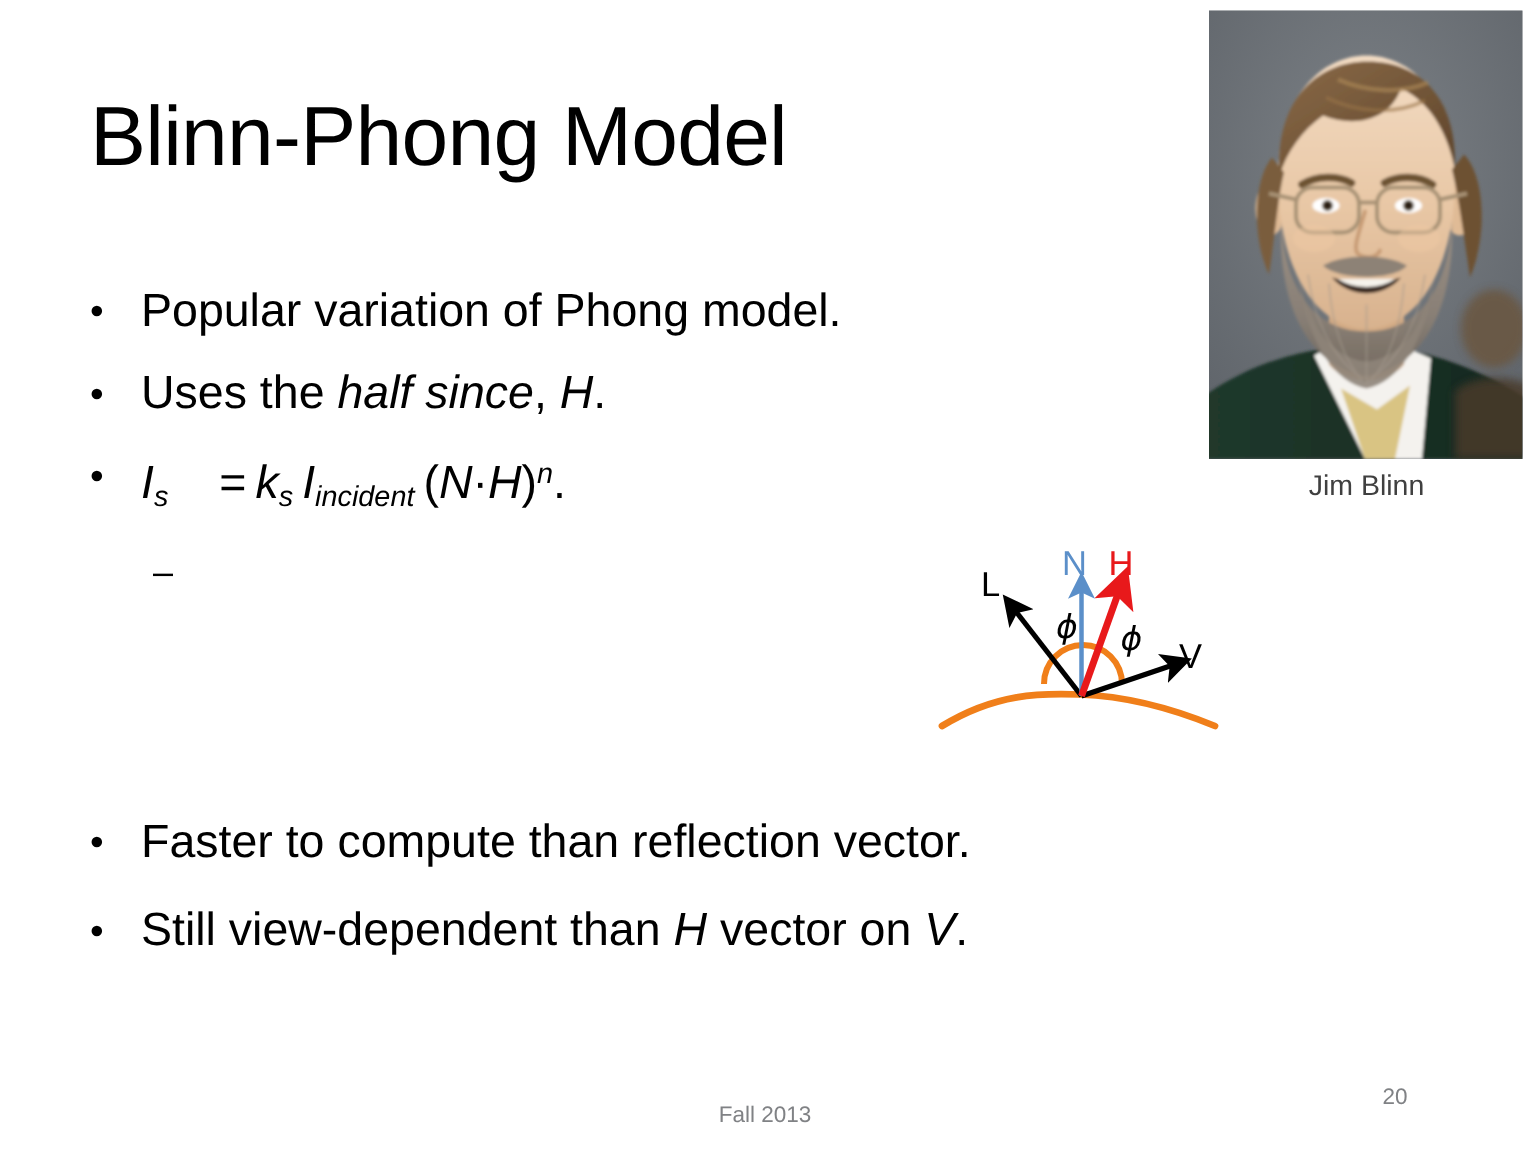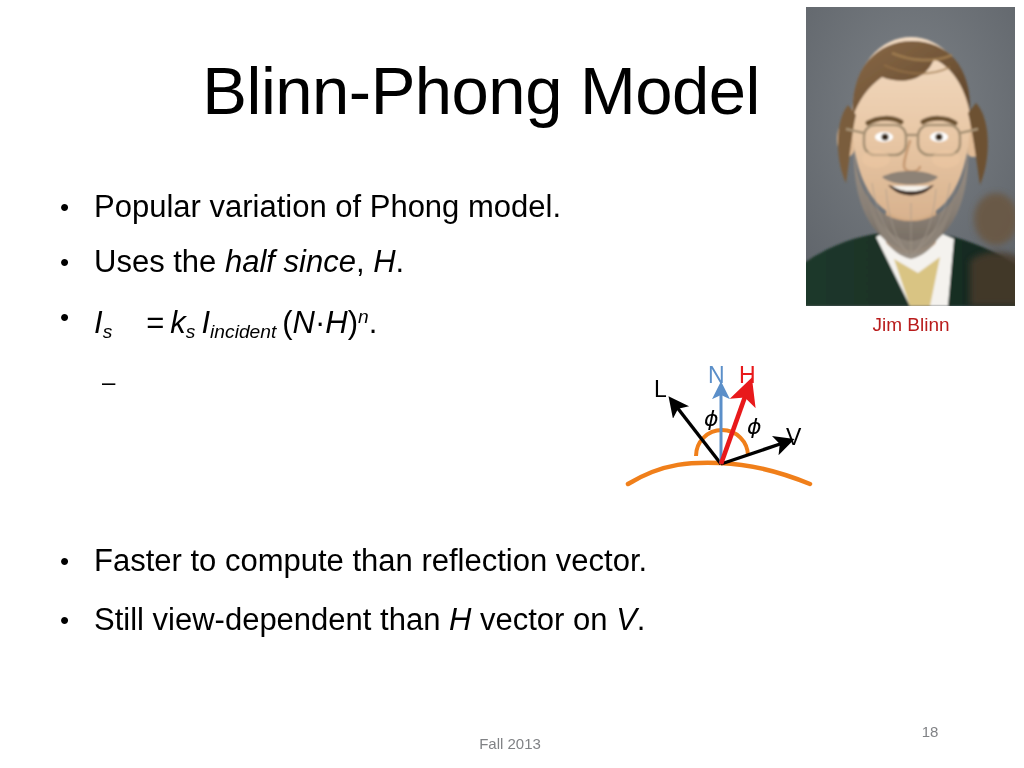--- a/index.html
+++ b/index.html
@@ -18,22 +18,22 @@
     background: #ffffff;
     overflow: hidden;
   }
 
   
   #slide-title {
     position: absolute;
     left: 60px;
     top: 62px;
     width: 700px;
-    text-align: right;
-    font-size: 67px;
+    text-align: left;
+    font-size: 56px;
     line-height: 58px;
     font-weight: 400;
     color: #000000;
     letter-spacing: -0.5px;
     white-space: nowrap;
   }
 
   
   .bullet-row {
     position: absolute;
@@ -87,21 +87,21 @@
   #photo-frame svg { display: block; }
 
   #photo-caption {
     position: absolute;
     left: 800px;
     top: 313px;
     width: 222px;
     text-align: center;
     font-size: 19px;
     line-height: 24px;
-    color: #b91c1c;
+    color: #404040;
   }
 
   
   #vector-diagram {
     position: absolute;
     left: 620px;
     top: 358px;
     width: 200px;
     height: 140px;
   }
@@ -327,15 +327,15 @@
 
     <span class="diag-label" style="left:34px; top:20px;">L</span>
     <span class="diag-label" style="left:88px; top:6px; color:#5B8FC9;">N</span>
     <span class="diag-label" style="left:119px; top:6px; color:#E8191B;">H</span>
     <span class="diag-label" style="left:166px; top:68px;">V</span>
     <span class="phi-label" style="left:84px; top:50px;">ϕ</span>
     <span class="phi-label" style="left:127px; top:58px;">ϕ</span>
   </div>
 
   <div id="footer-term">Fall 2013</div>
-  <div id="footer-page">18</div>
+  <div id="footer-page">20</div>
 
 </div>
 
 </body></html>

